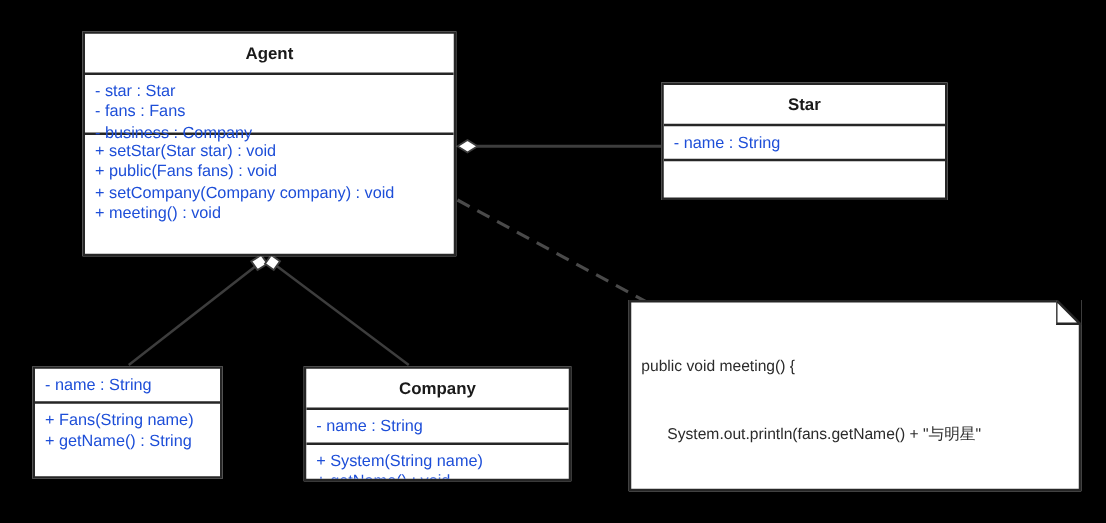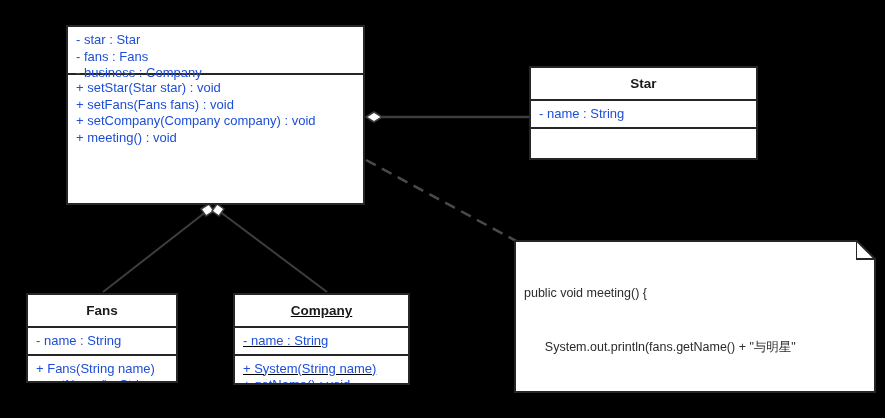--- a/index.html
+++ b/index.html
@@ -106,63 +106,63 @@
     <line x1="207" y1="211" x2="103" y2="292" stroke="#3d3d3d" stroke-width="2"></line>
     <polygon points="209,204 214,211 206,216 201,209" fill="#ffffff" stroke="#3d3d3d" stroke-width="1.5"></polygon>
 
     <line x1="219" y1="211" x2="327" y2="292" stroke="#3d3d3d" stroke-width="2"></line>
     <polygon points="217,204 224,209 219,216 212,211" fill="#ffffff" stroke="#3d3d3d" stroke-width="1.5"></polygon>
 
     <line x1="366" y1="160" x2="520" y2="243" stroke="#4a4a4a" stroke-width="2.5" stroke-dasharray="11 7"></line>
   </svg>
 
   <div class="uml-class" style="left:66px; top:25px; width:299px; height:180px;">
+    <div class="uml-title">Agent</div>
     <div class="uml-section attrs" style="height:48px;">
       <div class="uml-row">- star : Star</div>
       <div class="uml-row">- fans : Fans</div>
       <div class="uml-row">- business : Company</div>
     </div>
     <div class="uml-section methods">
       <div class="uml-row">+ setStar(Star star) : void</div>
-      <div class="uml-row">+ setFans(Fans fans) : void</div>
+      <div class="uml-row">+ public(Fans fans) : void</div>
       <div class="uml-row">+ setCompany(Company company) : void</div>
       <div class="uml-row">+ meeting() : void</div>
     </div>
   </div>
 
   <div class="uml-class" style="left:529px; top:66px; width:229px; height:94px;">
     <div class="uml-title">Star</div>
     <div class="uml-section attrs" style="height:28px;">
       <div class="uml-row">- name : String</div>
     </div>
   </div>
 
   <div class="uml-class" style="left:26px; top:293px; width:152px; height:90px;">
-    <div class="uml-title">Fans</div>
     <div class="uml-section attrs" style="height:28px;">
       <div class="uml-row">- name : String</div>
     </div>
     <div class="uml-section methods">
       <div class="uml-row">+ Fans(String name)</div>
       <div class="uml-row">+ getName() : String</div>
     </div>
   </div>
 
-  <div class="uml-class" style="left:233px; top:293px; width:177px; height:92px;text-decoration:underline;">
+  <div class="uml-class" style="left:243px; top:293px; width:214px; height:92px;">
     <div class="uml-title">Company</div>
     <div class="uml-section attrs" style="height:28px;">
       <div class="uml-row">- name : String</div>
     </div>
     <div class="uml-section methods">
       <div class="uml-row">+ System(String name)</div>
       <div class="uml-row">+ getName() : void</div>
     </div>
   </div>
 
-  <div class="uml-note" style="left:514px; top:240px; width:362px; height:153px;">
+  <div class="uml-note" style="left:503px; top:240px; width:362px; height:153px;">
     <div class="note-body"></div>
     <div class="note-fold">
       <svg class="note-fold-tri" width="20" height="20" viewBox="0 0 20 20">
         <polygon points="0,0 19,19 0,19" fill="#ffffff" stroke="#262626" stroke-width="2"></polygon>
       </svg>
     </div>
     <div class="note-text">
       <div class="note-line">public void meeting() {</div>
       <div class="note-line">      System.out.println(fans.getName() + "与明星"</div>
       <div class="note-line">      + star.getName() + "见面了。");</div>

